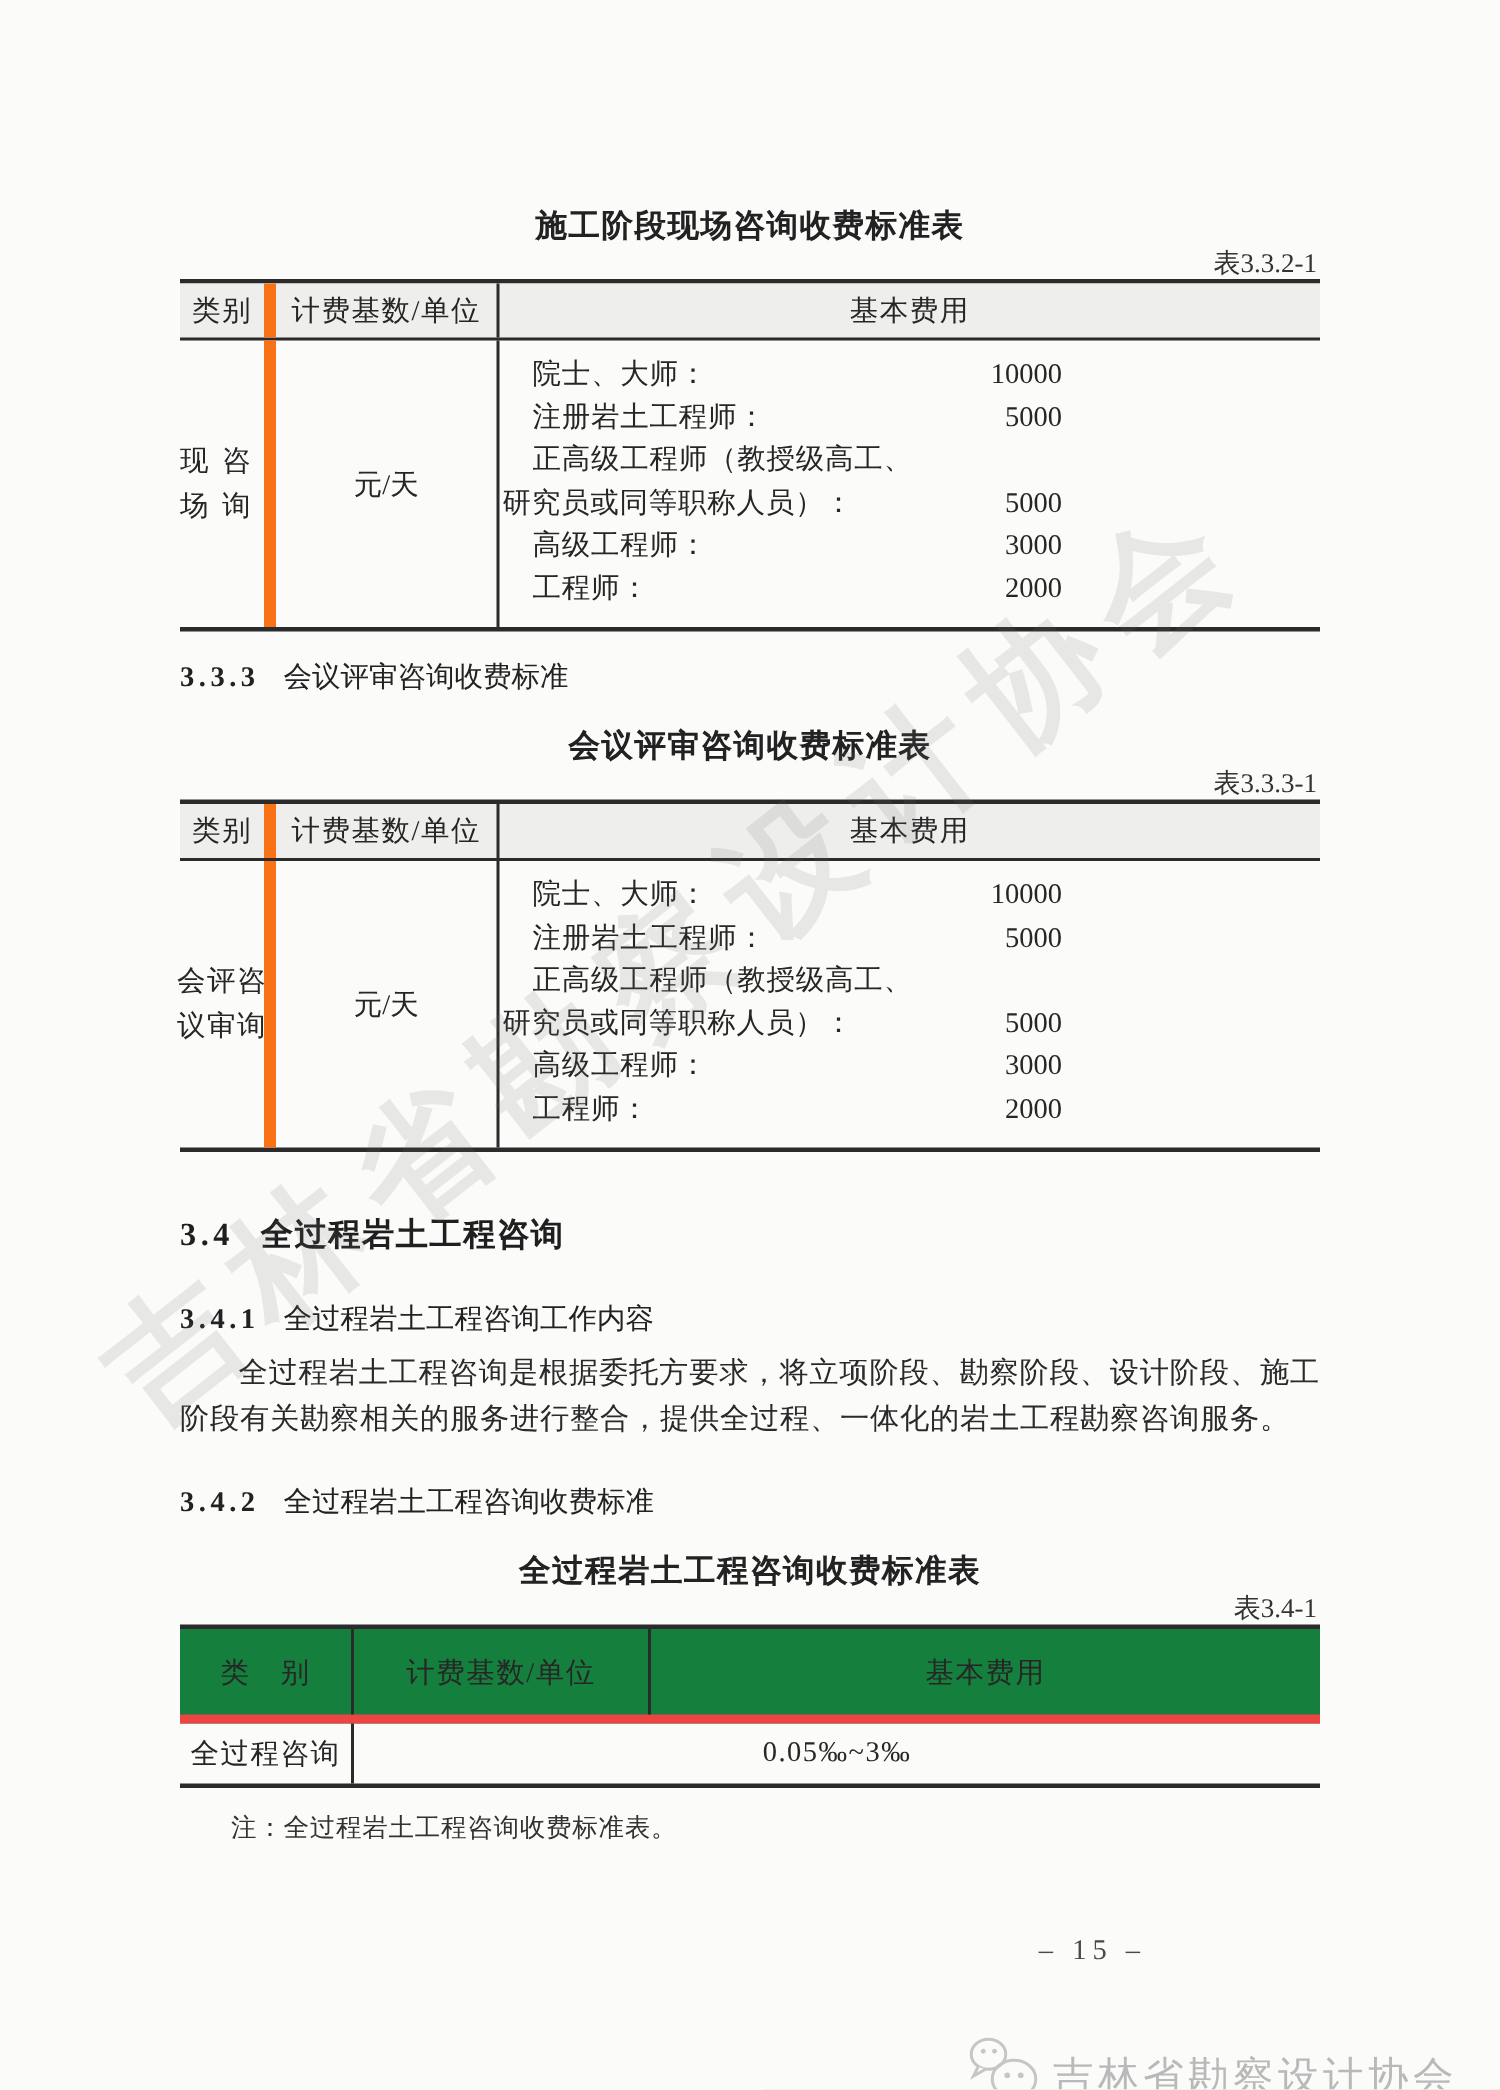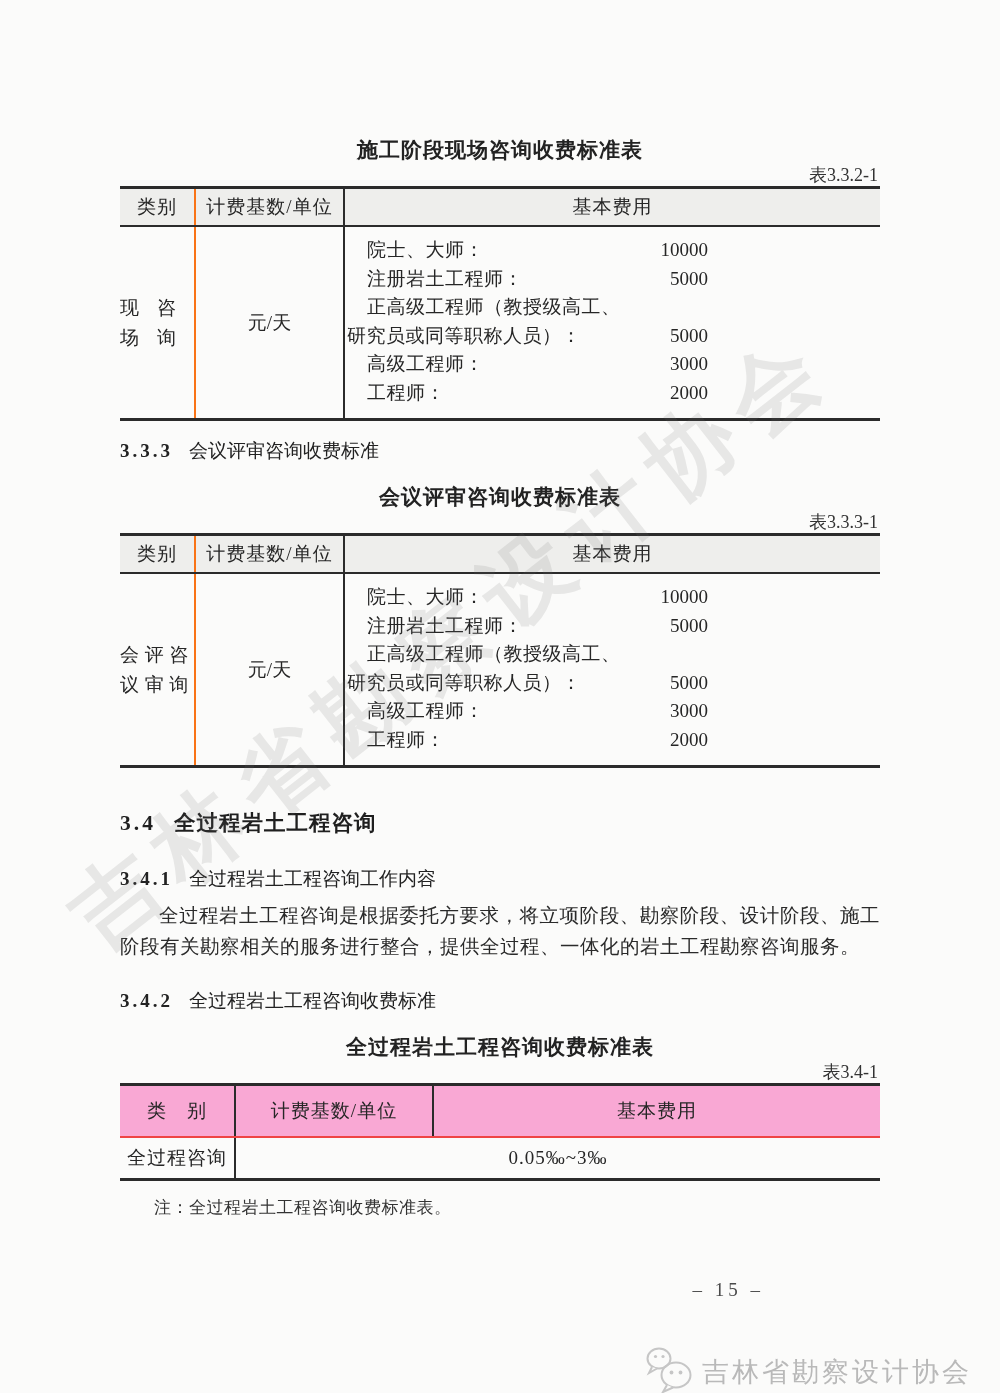--- a/index.html
+++ b/index.html
@@ -63,21 +63,21 @@
     display: flex;
     background: #eeeeec;
     border-bottom: 2px solid #2b2b2b;
     height: 38px;
   }
   .ft-head > div {
     display: flex; align-items: center; justify-content: center;
     letter-spacing: 1px;
   }
   .ft-body { display: flex; }
-  .c1 { width: 76px;  border-right: 2px solid #f97316; }
+  .c1 { width: 64px;  border-right: 8px solid #f97316; }
   .c2 { width: 149px; border-right: 2px solid #2b2b2b; }
   .c3 { flex: 1; }
   .ft-body .c1 {
     display: flex; 
     align-items: center; justify-content: center;
     line-height: 30px; letter-spacing: 1px;
   }
   .ft-body .c2 {
     display: flex; align-items: center; justify-content: center;
   }
@@ -113,21 +113,21 @@
     color: #2a2a2a;
   }
 
   
   .simple-table {
     border-top: 3px solid #2b2b2b;
     border-bottom: 3px solid #2b2b2b;
     font-size: 19px;
   }
   .st-row { display: flex; }
-  .st-head { background: #f9a8d4; border-bottom: 2px solid #ef4444; height: 52px; }
+  .st-head { background: #15803d; border-bottom: 6px solid #ef4444; height: 63px; }
   .st-body { height: 40px; }
   .st-row > div {
     display: flex; align-items: center; justify-content: center;
     letter-spacing: 1px;
   }
   .s1 { width: 116px; border-right: 2px solid #2b2b2b; }
   .s2 { width: 198px; border-right: 2px solid #2b2b2b; }
   .s3 { flex: 1; }
 
   .note {

